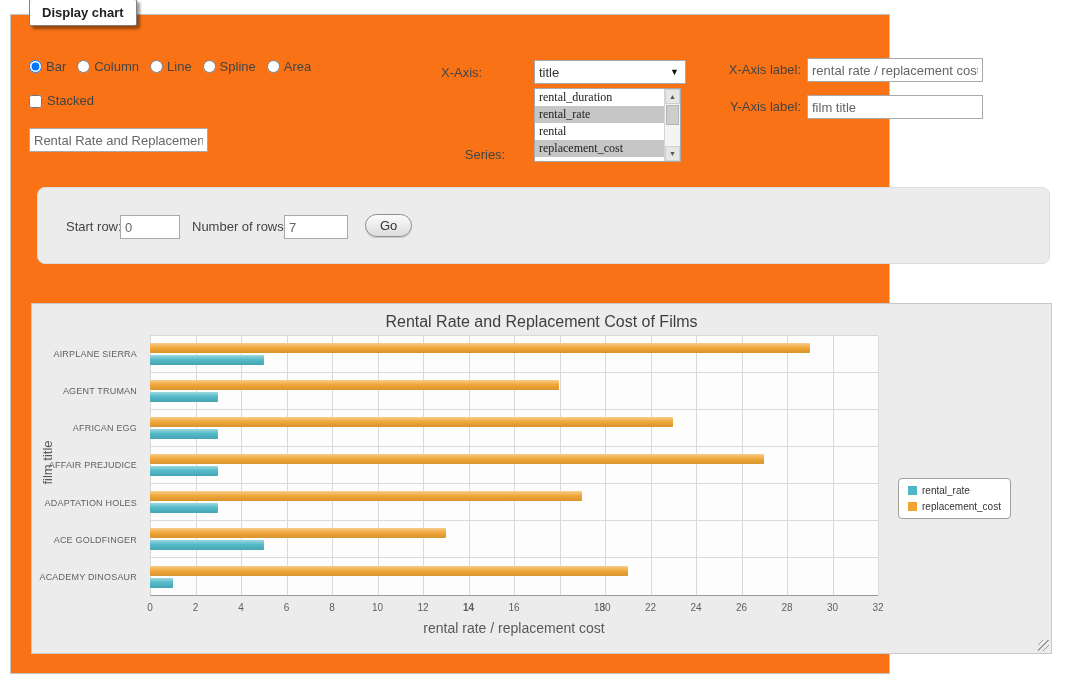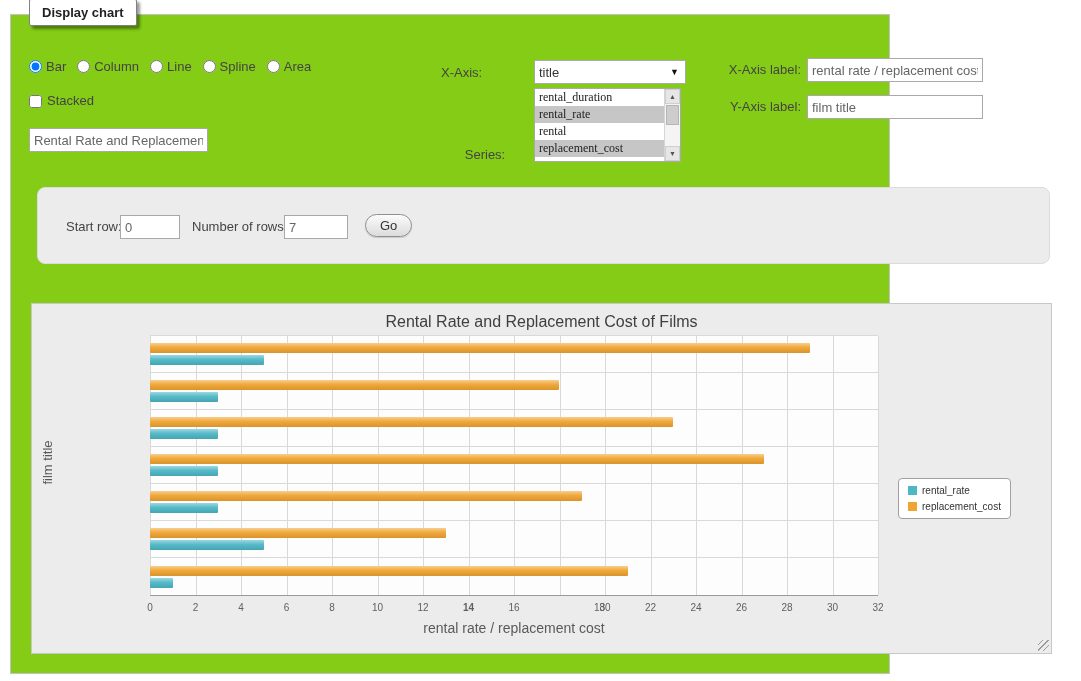--- a/index.html
+++ b/index.html
@@ -1,19 +1,19 @@
 <!DOCTYPE html>
 <html><head>
 <meta charset="utf-8">
 <style>
   * { box-sizing: border-box; }
   html,body { margin:0; padding:0; background:#fff; }
   body { font-family:"Liberation Sans", sans-serif; font-size:13px; color:#333; width:1081px; height:681px; position:relative; }
 
-  .main-fieldset { position:absolute; left:10px; top:14px; width:880px; height:660px; border:1px solid #c2c2c2; background:#84cc16; }
+  .main-fieldset { position:absolute; left:10px; top:14px; width:880px; height:660px; border:1px solid #c2c2c2; background:#f97316; }
   .fieldset-legend { position:absolute; left:18px; top:-16px; background:#fff; border:1px solid #808080; border-radius:2px; padding:5px 12px; font-weight:bold; font-size:13px; color:#222; box-shadow:3px 3px 3px rgba(0,0,0,.4); }
 
   .ctl-label { position:absolute; color:#444; }
   .radio-row { position:absolute; left:18px; top:44px; display:flex; align-items:center; }
   .radio-row label { display:inline-flex; align-items:center; margin-right:11px; color:#444; cursor:default; }
   .radio-row input { margin:0 4px 0 0; }
   .stacked-row { position:absolute; left:18px; top:78px; display:flex; align-items:flex-end; color:#444; }
   .stacked-row input { margin:0 5px 0 0; }
 
   input[type="text"] { border:1px solid #a9a9a9; background:#fff; font-family:"Liberation Sans",sans-serif; font-size:13px; color:#666; padding:2px 4px; }
@@ -120,20 +120,29 @@
     <span class="ctl-label start-label">Start row:</span>
     <input type="text" class="start-input" value="0" style="">
     <span class="ctl-label numrows-label">Number of rows:</span>
     <input type="text" class="numrows-input" value="7" style="">
     <button class="go-button">Go</button>
   </div>
 
   <div class="chart-container">
     <div class="chart-title">Rental Rate and Replacement Cost of Films</div>
     <div class="y-axis-title">film title</div>
+    <div class="cat-labels" id="cat-labels">
+        <div class="cat-label">AIRPLANE SIERRA</div>
+        <div class="cat-label">AGENT TRUMAN</div>
+        <div class="cat-label">AFRICAN EGG</div>
+        <div class="cat-label">AFFAIR PREJUDICE</div>
+        <div class="cat-label">ADAPTATION HOLES</div>
+        <div class="cat-label">ACE GOLDFINGER</div>
+        <div class="cat-label">ACADEMY DINOSAUR</div>
+      </div>
     <div class="plot" id="plot">
         <div class="vgrid" style="left: 100%;"></div>
         <div class="vgrid" style="left: 93.75%;"></div>
         <div class="vgrid" style="left: 87.5%;"></div>
         <div class="vgrid" style="left: 81.25%;"></div>
         <div class="vgrid" style="left: 75%;"></div>
         <div class="vgrid" style="left: 68.75%;"></div>
         <div class="vgrid" style="left: 62.5%;"></div>
         <div class="vgrid" style="left: 56.25%;"></div>
         <div class="vgrid" style="left: 50%;"></div>

